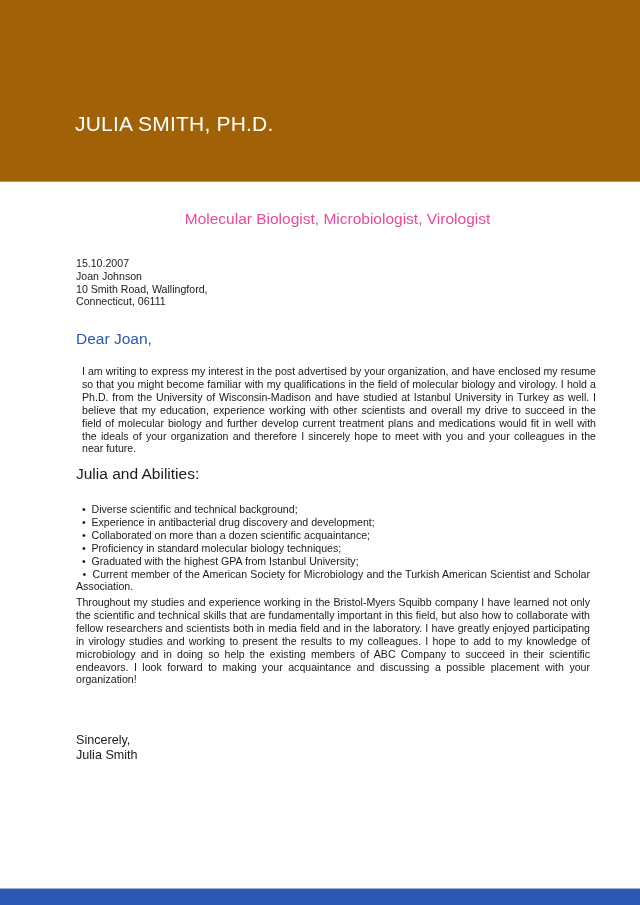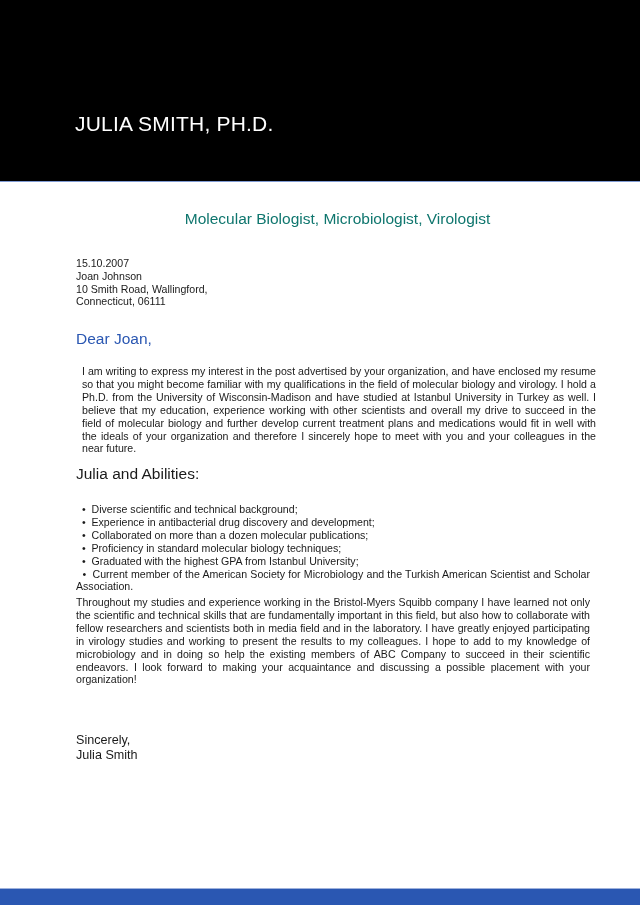--- a/index.html
+++ b/index.html
@@ -1,36 +1,36 @@
 <!DOCTYPE html>
 <html><head>
 <meta charset="utf-8">
 <style>
   * { margin: 0; padding: 0; box-sizing: border-box; }
   html, body { width: 640px; height: 905px; background: #ffffff; overflow: hidden; }
   body { position: relative; font-family: "Liberation Sans", sans-serif; color: #1a1a1a; }
 
   .header-band {
     position: absolute; left: 0; top: 0; width: 640px; height: 182px;
-    background: #000000;
+    background: #a16207;
     border-bottom: 1px solid #7f9bd4;
   }
   .name {
     position: absolute; left: 75px; top: 111px;
     font-size: 21px; color: #ffffff; letter-spacing: 0.2px;
     line-height: 26px;
   }
   .contact {
     position: absolute; left: 75px; top: 144px;
     font-size: 10.6px; color: #dce6fa; line-height: 12.5px;
   }
 
   .job-title {
     position: absolute; left: 0; top: 210px; width: 640px; text-align: center;
-    font-size: 15.5px; color: #0f766e; padding-left: 35px;
+    font-size: 15.5px; color: #ec4899; padding-left: 35px;
   }
 
   .recipient {
     position: absolute; left: 76px; top: 257px;
     font-size: 10.6px; line-height: 12.8px; color: #1a1a1a;
   }
 
   .salutation {
     position: absolute; left: 76px; top: 330px;
     font-size: 15.5px; color: #2a57b2;
@@ -81,21 +81,21 @@
 
 <div class="salutation">Dear Joan,</div>
 
 <p class="para para1">I am writing to express my interest in the post advertised by your organization, and have enclosed my resume so that you might become familiar with my qualifications in the field of molecular biology and virology. I hold a Ph.D. from the University of Wisconsin-Madison and have studied at Istanbul University in Turkey as well. I believe that my education, experience working with other scientists and overall my drive to succeed in the field of molecular biology and further develop current treatment plans and medications would fit in well with the ideals of your organization and therefore I sincerely hope to meet with you and your colleagues in the near future.</p>
 
 <div class="skills-heading">Julia and Abilities:</div>
 
 <ul class="skills-list">
   <li>Diverse scientific and technical background;</li>
   <li>Experience in antibacterial drug discovery and development;</li>
-  <li>Collaborated on more than a dozen molecular publications;</li>
+  <li>Collaborated on more than a dozen scientific acquaintance;</li>
   <li>Proficiency in standard molecular biology techniques;</li>
   <li>Graduated with the highest GPA from Istanbul University;</li>
   <li>Current member of the American Society for Microbiology and the Turkish American Scientist and Scholar Association.</li>
 </ul>
 
 <p class="para para2">Throughout my studies and experience working in the Bristol-Myers Squibb company I have learned not only the scientific and technical skills that are fundamentally important in this field, but also how to collaborate with fellow researchers and scientists both in media field and in the laboratory. I have greatly enjoyed participating in virology studies and working to present the results to my colleagues. I hope to add to my knowledge of microbiology and in doing so help the existing members of ABC Company to succeed in their scientific endeavors. I look forward to making your acquaintance and discussing a possible placement with your organization!</p>
 
 <div class="closing">
   <div>Sincerely,</div>
   <div>Julia Smith</div>

